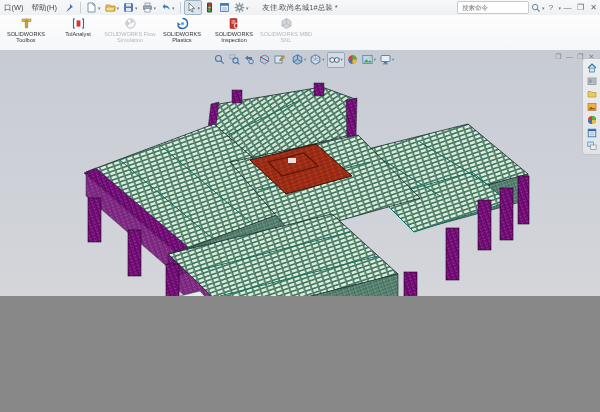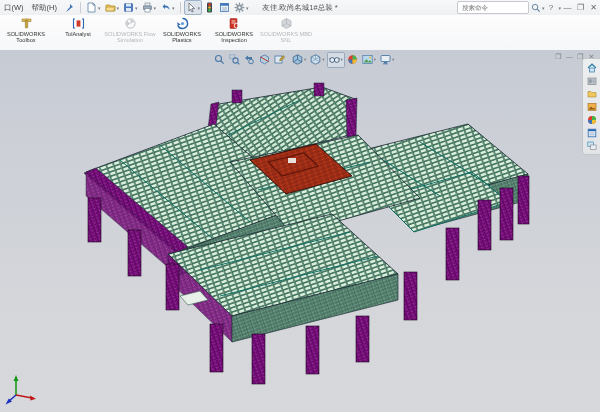--- a/index.html
+++ b/index.html
@@ -1,16 +1,16 @@
 <!DOCTYPE html>
 <html><head>
 <meta charset="utf-8">
 <style>
   html,body{margin:0;padding:0;background:#888;}
-  .app{position:relative;width:600px;height:412px;overflow:hidden;
+  .app{position:relative;width:600px;height:296px;overflow:hidden;
        font-family:"Liberation Sans","DejaVu Sans",sans-serif;
        background:#f4f5f6;user-select:none;}
   
   .titlebar{position:absolute;left:0;top:0;width:600px;height:15px;
     background:linear-gradient(#f7f8f9,#eef0f2);display:flex;align-items:center;font-size:7.5px;color:#444;}
   .menu-item{padding:0 4px;white-space:nowrap;}
   .pin{width:10px;height:10px;margin:0 3px;}
   .qa-sep{width:1px;height:11px;background:#c9ccd0;margin:0 3px;}
   .qa-btn{display:flex;align-items:center;padding:0 1px;height:13px;border:1px solid transparent;border-radius:2px;}
   .qa-btn.pressed{background:#dde3ea;border-color:#9fb3c8;}

